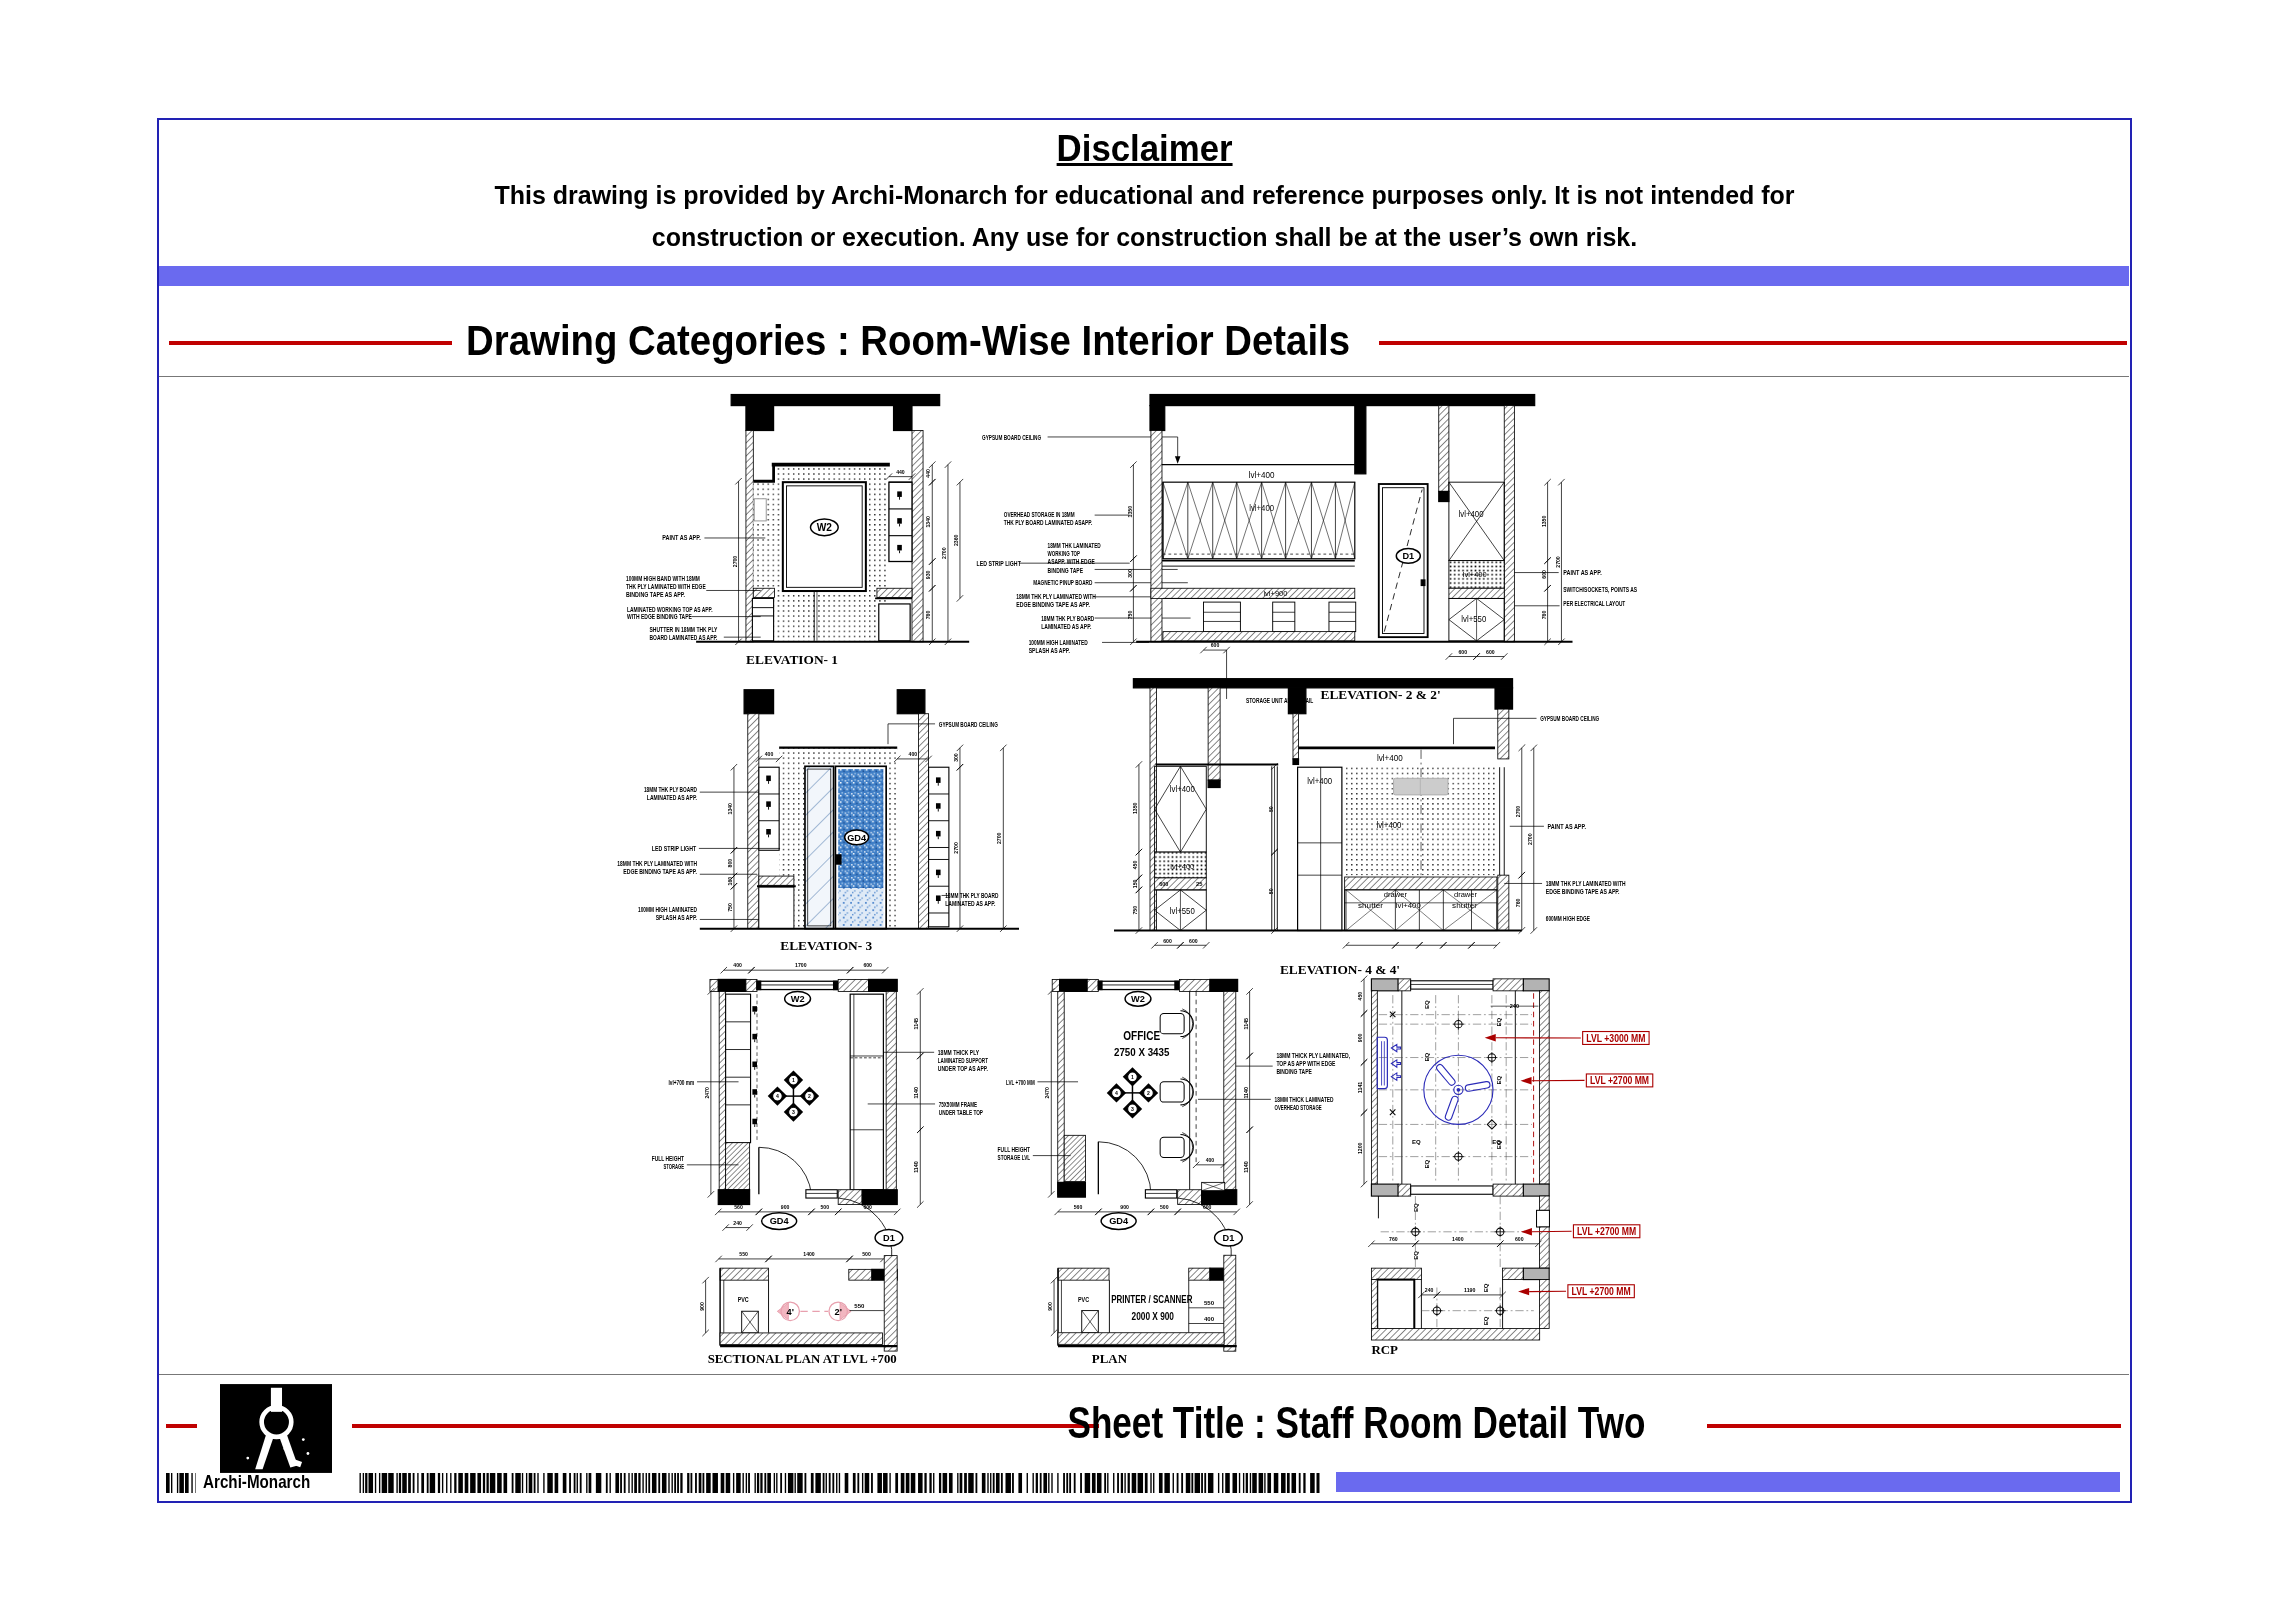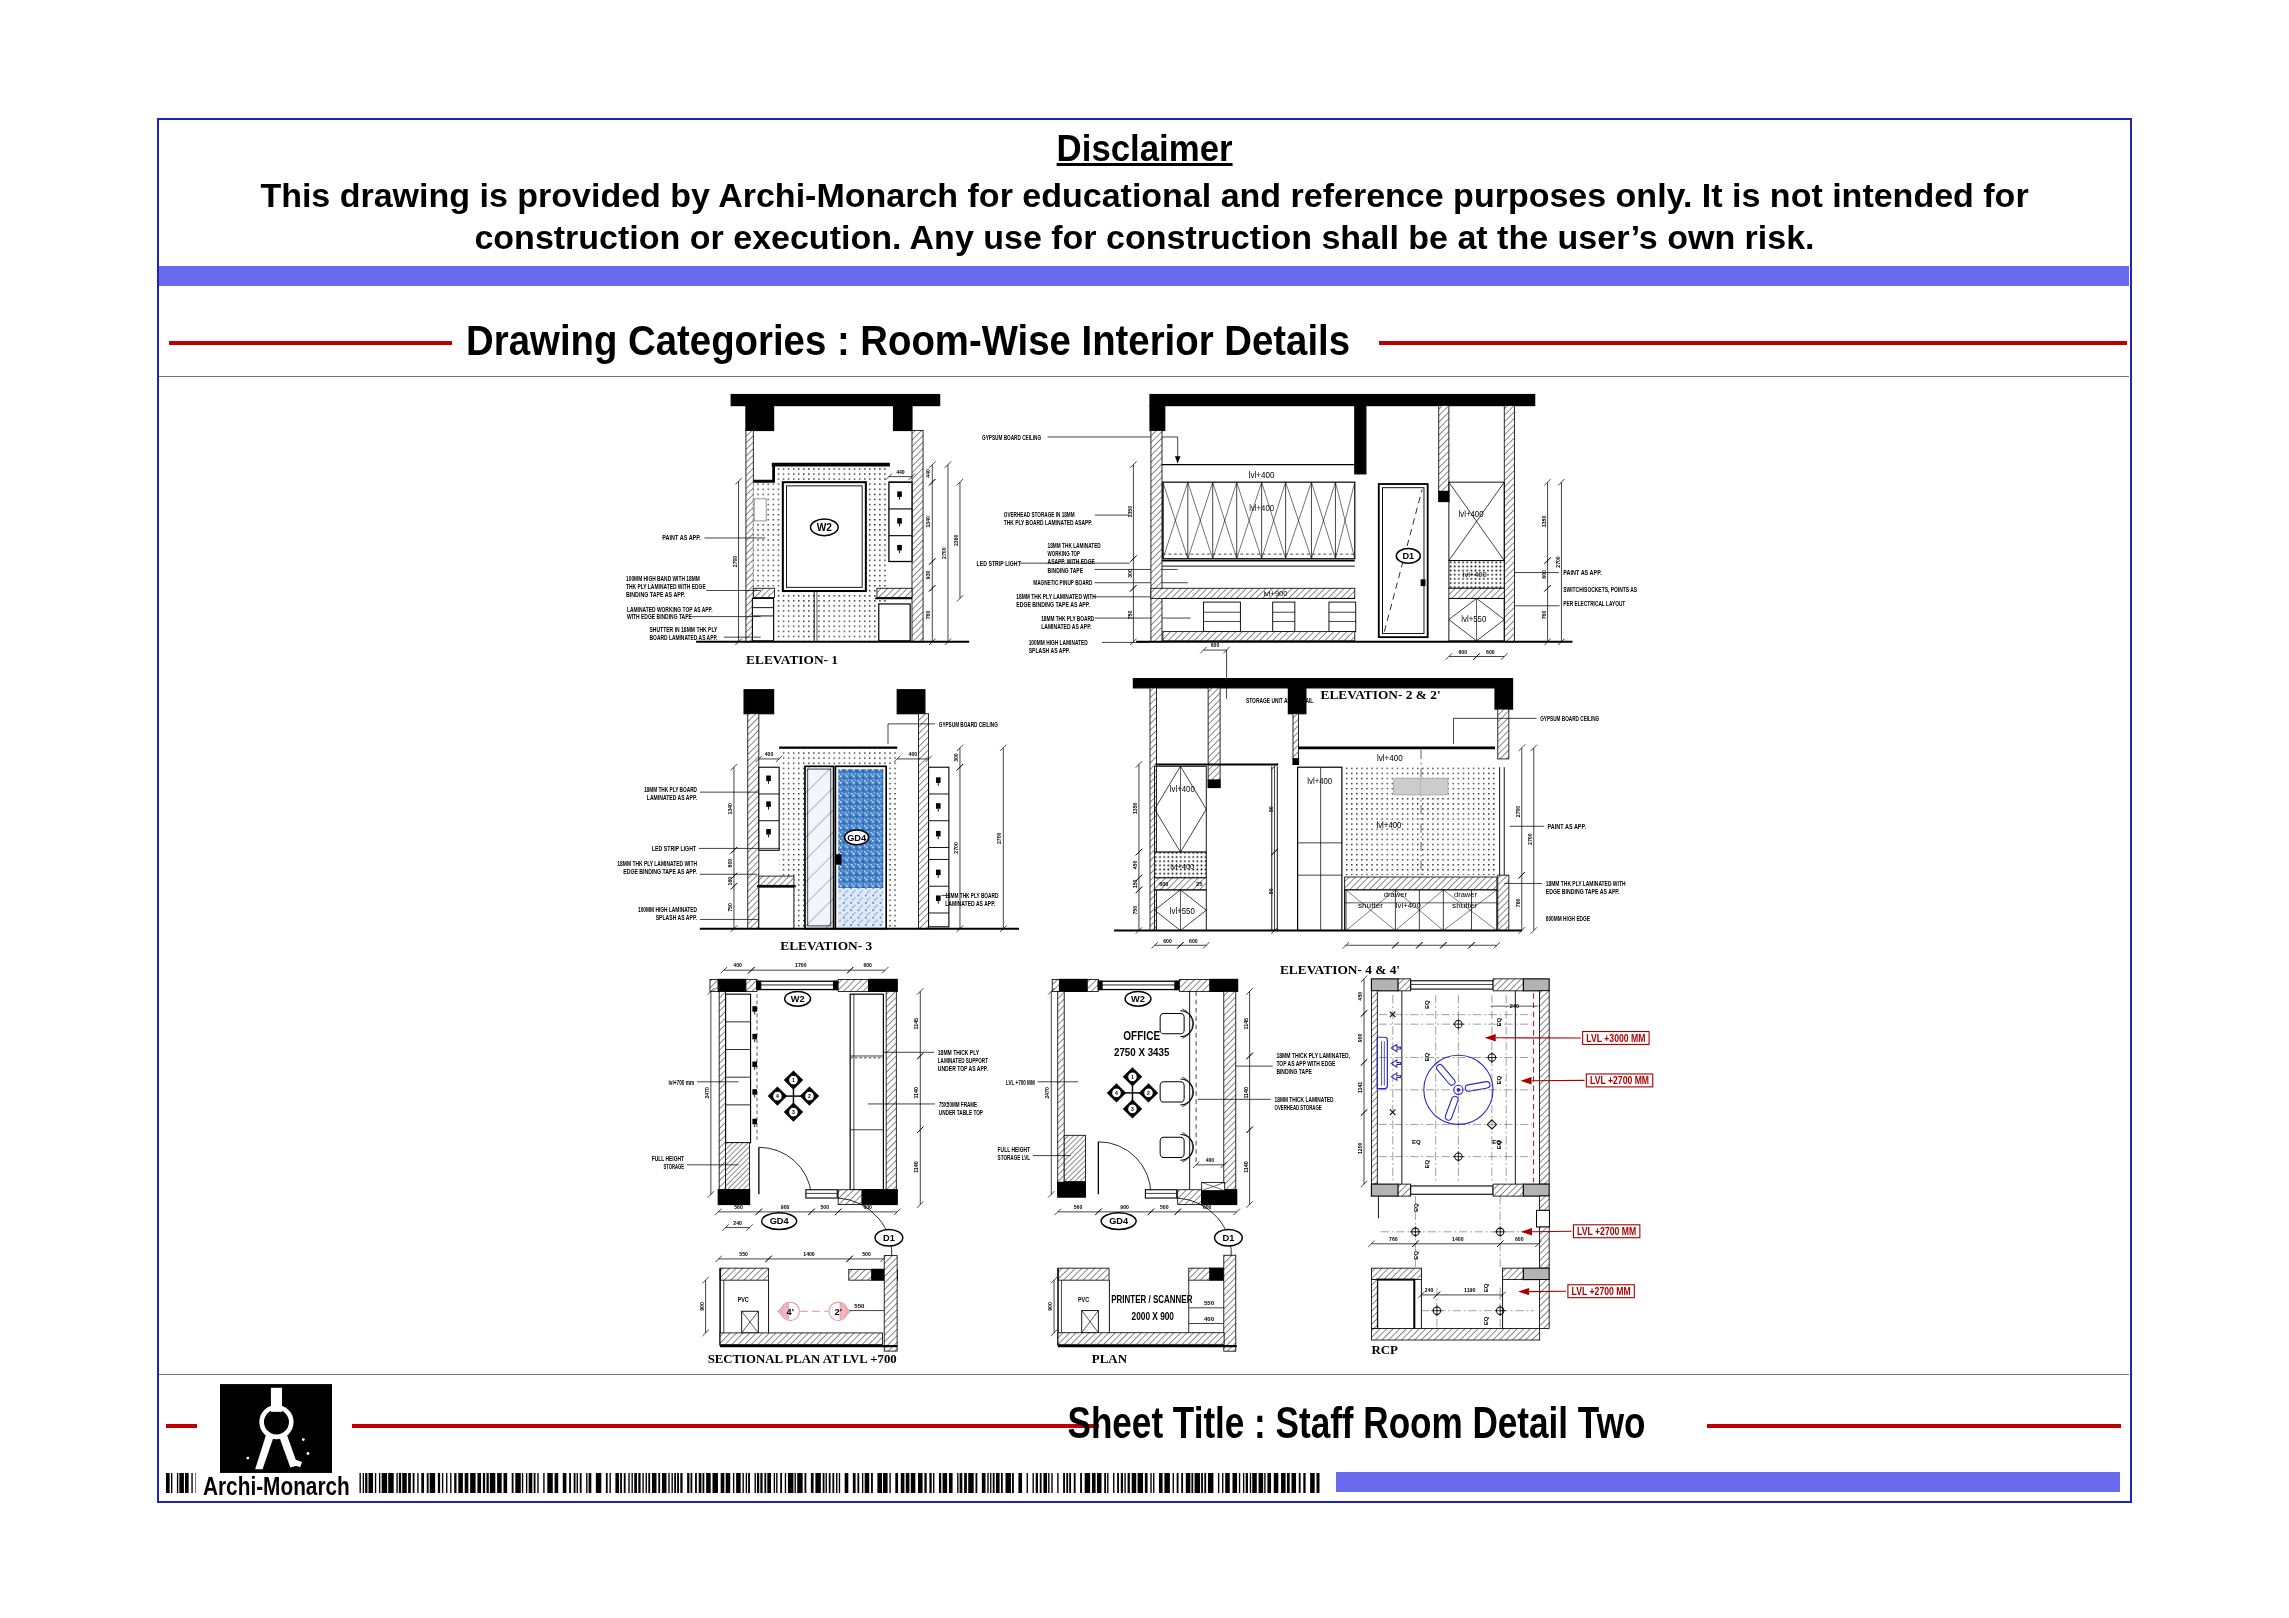--- a/index.html
+++ b/index.html
@@ -4,21 +4,21 @@
 *{margin:0;padding:0;box-sizing:border-box}
 body{width:2290px;height:1619px;background:#fff;font-family:"Liberation Sans",sans-serif;position:relative;overflow:hidden}
 .abs{position:absolute}
 </style></head>
 <body>
 
 <div class="abs" style="left:157px;top:118px;width:1975px;height:1385px;border:2.8px solid #2222b4"></div>
 
 <div class="abs" style="left:157px;top:128px;width:1975px;text-align:center;font-size:37px;font-weight:bold"><span style="display:inline-block;transform:scaleX(0.94);white-space:nowrap;text-decoration:underline">Disclaimer</span></div>
 
-<div class="abs" style="left:157px;top:174px;width:1975px;text-align:center;font-size:34px;font-weight:bold;line-height:42px">This drawing is provided by Archi-Monarch for educational and reference purposes only. It is not intended for<br>construction or execution. Any use for construction shall be at the user’s own risk.</div>
+<div class="abs" style="left:157px;top:174px;width:1975px;text-align:center;font-size:25px;font-weight:bold;line-height:42px">This drawing is provided by Archi-Monarch for educational and reference purposes only. It is not intended for<br>construction or execution. Any use for construction shall be at the user’s own risk.</div>
 
 <div class="abs" style="left:159px;top:266px;width:1970px;height:20px;background:#6a6aef"></div>
 
 <div class="abs" style="left:169px;top:341px;width:283px;height:3.7px;background:#c00000"></div>
 
 <div class="abs" style="left:424px;top:317px;width:923px;text-align:right;font-size:42px;font-weight:bold"><span style="display:inline-block;transform:scaleX(0.913);white-space:nowrap">Drawing Categories : Room-Wise Interior Details</span></div>
 
 <div class="abs" style="left:1379px;top:341px;width:748px;height:3.7px;background:#c00000"></div>
 
 <div class="abs" style="left:159px;top:376px;width:1970px;height:1.4px;background:#777"></div>
@@ -1001,21 +1001,21 @@
 <div class="abs" style="left:166px;top:1473px"><svg width="30" height="20" viewBox="0 0 33 22" xmlns="http://www.w3.org/2000/svg">
       <rect x="0.0" y="0" width="4.0" height="22" fill="#000"></rect>
       <rect x="5.5" y="0" width="1.5" height="22" fill="#000"></rect>
       <rect x="12.0" y="0" width="1.5" height="22" fill="#000"></rect>
       <rect x="14.7" y="0" width="5.0" height="22" fill="#000"></rect>
       <rect x="20.9" y="0" width="4.0" height="22" fill="#000"></rect>
       <rect x="27.9" y="0" width="1.5" height="22" fill="#000"></rect>
       <rect x="32.4" y="0" width="0.6" height="22" fill="#000"></rect>
     </svg></div>
 
-<div class="abs" style="left:203px;top:1471px;font-size:26px;font-weight:bold"><span style="display:inline-block;transform:scaleX(0.8);transform-origin:left;white-space:nowrap">Archi-Monarch</span></div>
+<div class="abs" style="left:203px;top:1471px;font-size:19px;font-weight:bold"><span style="display:inline-block;transform:scaleX(0.8);transform-origin:left;white-space:nowrap">Archi-Monarch</span></div>
 
 <div class="abs" style="left:352px;top:1473px"><svg width="975" height="20" viewBox="0 0 1056 22" xmlns="http://www.w3.org/2000/svg">
       <rect x="0.0" y="0" width="1.5" height="22" fill="#000"></rect>
       <rect x="3.5" y="0" width="1.5" height="22" fill="#000"></rect>
       <rect x="6.2" y="0" width="2.5" height="22" fill="#000"></rect>
       <rect x="9.9" y="0" width="5.0" height="22" fill="#000"></rect>
       <rect x="16.9" y="0" width="1.5" height="22" fill="#000"></rect>
       <rect x="21.4" y="0" width="1.5" height="22" fill="#000"></rect>
       <rect x="24.4" y="0" width="6.0" height="22" fill="#000"></rect>
       <rect x="31.6" y="0" width="6.0" height="22" fill="#000"></rect>

